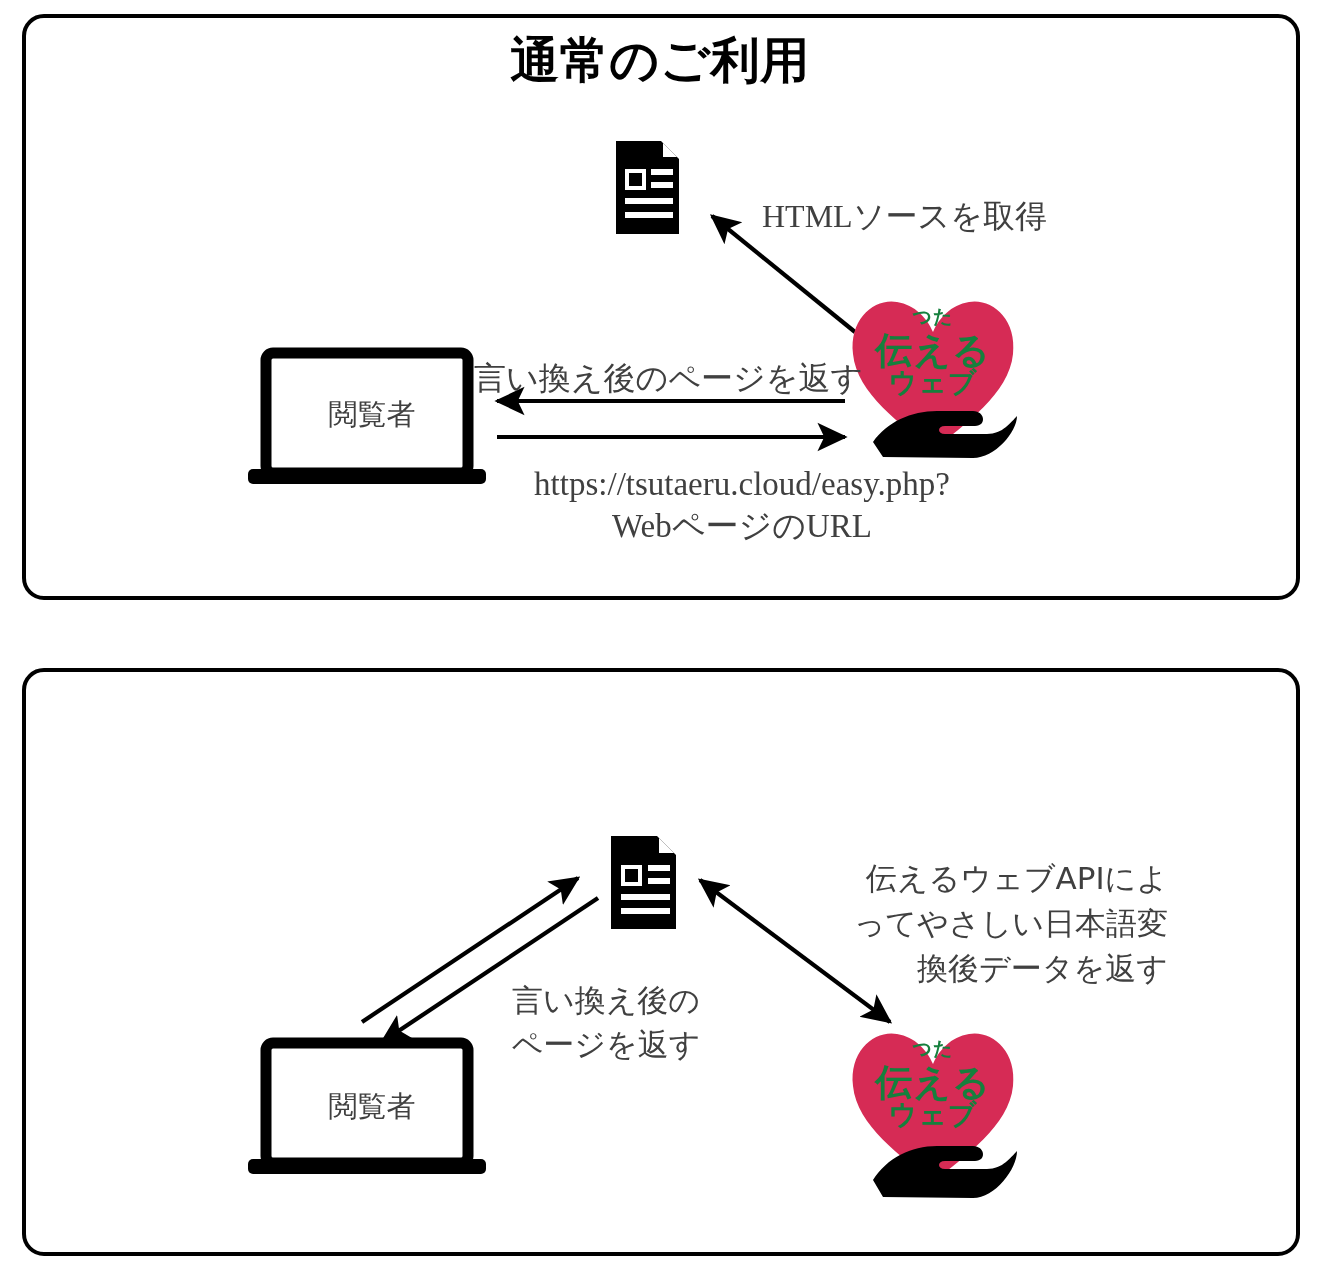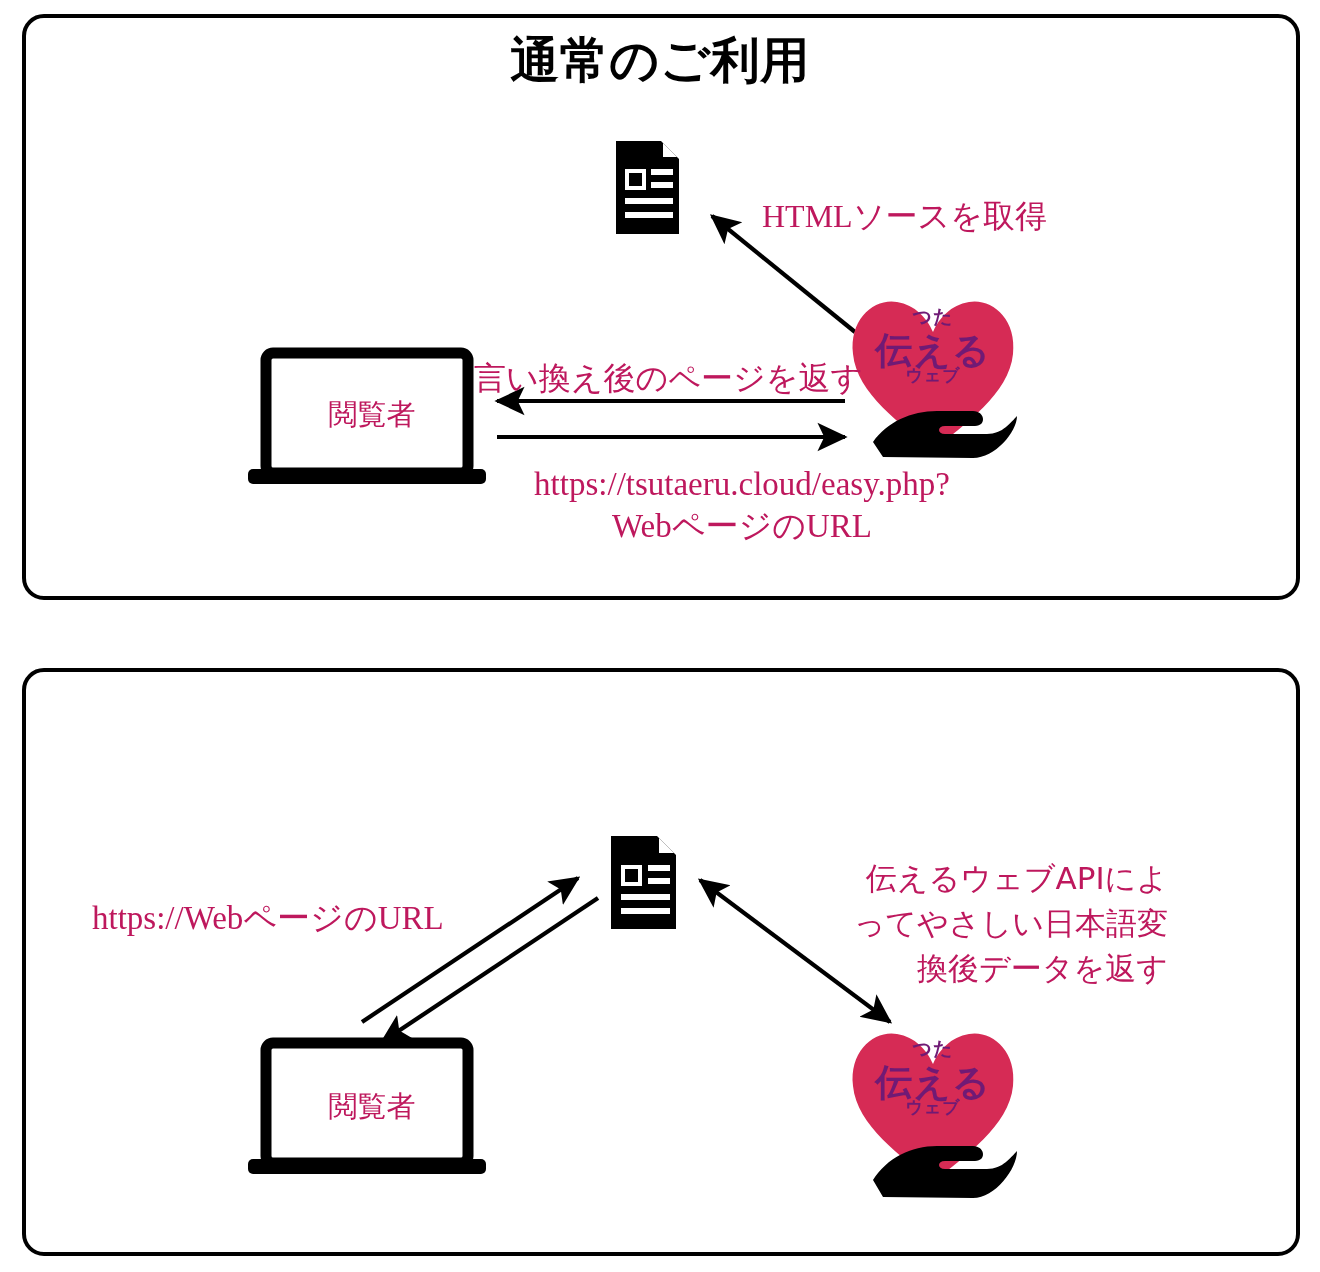--- a/index.html
+++ b/index.html
@@ -53,21 +53,21 @@
     top: 28px;
     font-size: 49px;
   }
   #title-async {
     top: 24px;
     font-size: 49px;
   }
 
   .label {
     position: absolute;
-    color: #be185d;
+    color: #404040;
     font-family: "Liberation Serif", "DejaVu Serif", serif;
     white-space: pre-line;
     line-height: 1.26;
   }
 
   
   .art {
     position: absolute;
     left: 0;
     top: 0;
@@ -133,29 +133,29 @@
     position: absolute;
   }
   #logo-1 { left: 845px; top: 282px; width: 176px; height: 176px; }
   #logo-2 { left: 845px; top: 1012px; width: 176px; height: 186px; }
 
   .heart-text {
     position: absolute;
     left: 0;
     width: 100%;
     text-align: center;
-    color: #701a75;
+    color: #15803d;
     font-family: "DejaVu Sans", "Liberation Sans", sans-serif;
     font-weight: bold;
     pointer-events: none;
     text-shadow: 0 0 1px rgba(0,0,0,0.05);
   }
   .ht-small { font-size: 19px; letter-spacing: 1px; }
   .ht-big   { font-size: 37px; letter-spacing: 1px; }
-  .ht-mid   { font-size: 17px; letter-spacing: 1px; }
+  .ht-mid   { font-size: 28px; letter-spacing: 1px; }
 </style>
 </head>
 <body>
 
 <div class="stage">
 
   <div class="panel" id="panel-normal"></div>
 
   <div class="panel-title" id="title-normal">通常のご利用</div>
 
@@ -258,22 +258,23 @@
 
   <div class="label" id="lbl-html-source">HTMLソースを取得</div>
 
   <div class="label" id="lbl-request-url-1">https://tsutaeru.cloud/easy.php?
 WebページのURL</div>
 
   <div class="label" id="lbl-return-page-1">言い換え後のページを返す</div>
 
   <div class="label" id="lbl-viewer-1">閲覧者</div>
 
-  <div class="label" id="lbl-web-url-2">https://WebページのURL</div>
 
   <div class="label" id="lbl-api-return">伝えるウェブAPIによ
 ってやさしい日本語変
 換後データを返す</div>
 
+  <div class="label" id="lbl-return-page-2">言い換え後の
+ページを返す</div>
 
   <div class="label" id="lbl-viewer-2">閲覧者</div>
 
 </div>
 
 </body></html>

